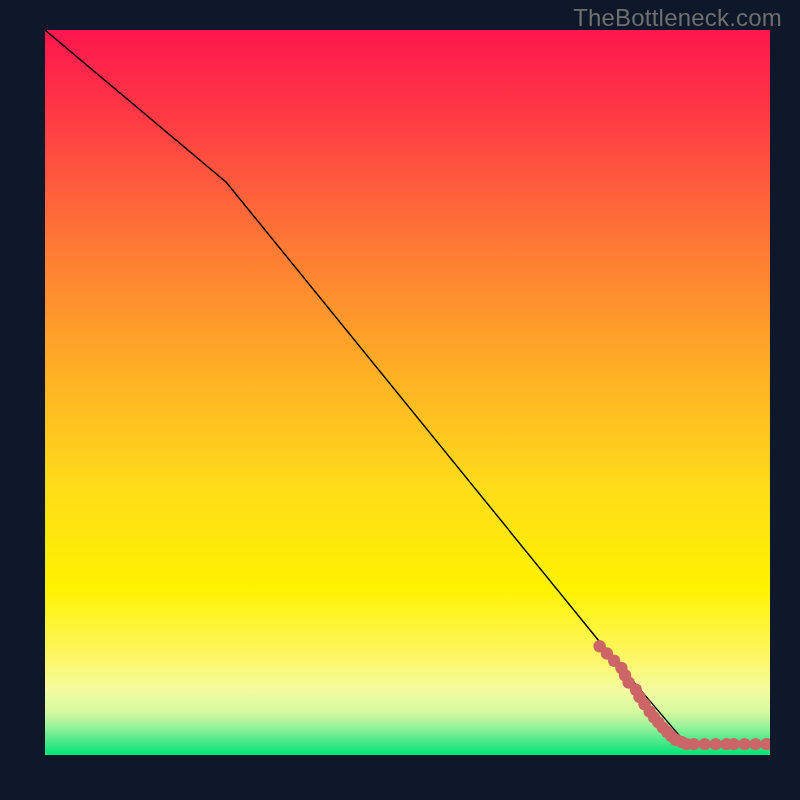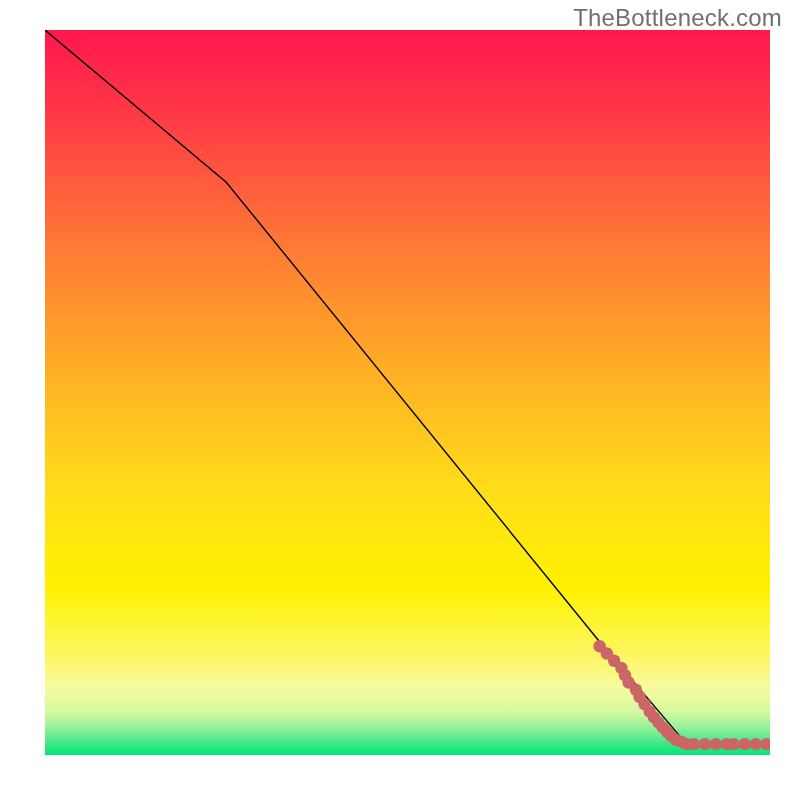--- a/index.html
+++ b/index.html
@@ -8,21 +8,21 @@
     width: 800px;
     height: 800px;
     overflow: hidden;
     background: #000;
     font-family: Arial, Helvetica, sans-serif;
   }
   .outer {
     position: relative;
     width: 800px;
     height: 800px;
-    background: #ffffff;
+    background: #0f172a;
   }
   .watermark {
     position: absolute;
     top: 4px;
     right: 18px;
     color: #6f6f6f;
     font-size: 24px;
     font-weight: 500;
     letter-spacing: 0.2px;
     user-select: none;

